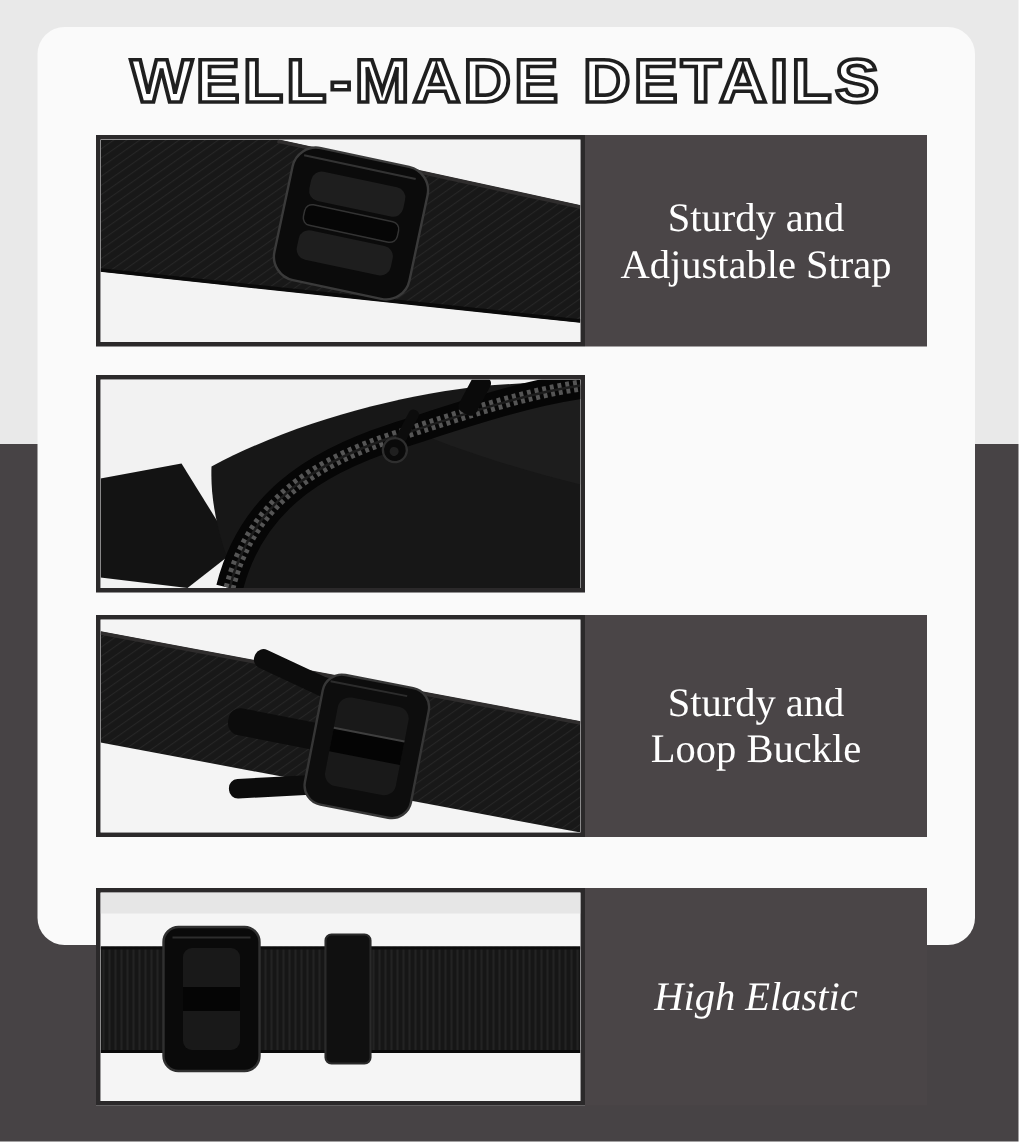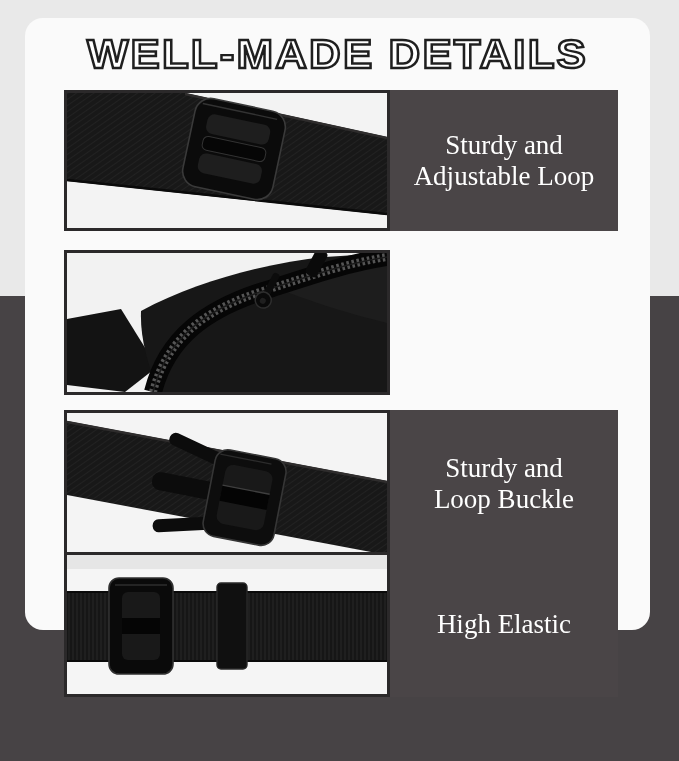--- a/index.html
+++ b/index.html
@@ -19,21 +19,21 @@
     font-size:41px;font-weight:bold;letter-spacing:2px;
     color:var(--title-fill);
     -webkit-text-stroke:2.4px var(--title-outline);
     transform:scaleX(1.07);
     white-space:nowrap;
   }
   .row{position:absolute;left:39px;width:554px;display:flex;}
   .row1{top:72px;height:141px;}
   .row2{top:232px;height:145px;}
   .row3{top:392px;height:148px;}
-  .row4{top:534px;height:145px;}
+  .row4{top:574px;height:145px;font-style:italic;}
   .photo{
     width:326px;height:100%;box-sizing:border-box;
     border:3px solid var(--photo-border);
     background:#f2f2f2;overflow:hidden;flex:none;
   }
   .photo svg{display:block;width:100%;height:100%;}
   .panel{
     flex:1;height:100%;background:var(--panel-bg);
     display:flex;flex-direction:column;align-items:center;justify-content:center;
     color:var(--panel-text);
@@ -67,21 +67,21 @@
             <rect x="-46" y="-45" width="92" height="90" rx="16" fill="#0b0b0b" stroke="#3a3a3a" stroke-width="1.6"></rect>
             <rect x="-32" y="-30" width="64" height="20" rx="7" fill="#1e1e1e"></rect>
             <rect x="-32" y="10" width="64" height="20" rx="7" fill="#1e1e1e"></rect>
             <rect x="-32" y="-7" width="64" height="14" rx="5" fill="#060606" stroke="#333" stroke-width="1"></rect>
             <line x1="-40" y1="-38" x2="36" y2="-38" stroke="#444" stroke-width="1.4" opacity="0.7"></line>
           </g>
         </svg>
       </div>
       <div class="panel">
         <span>Sturdy and</span>
-        <span>Adjustable Loop</span>
+        <span>Adjustable Strap</span>
       </div>
     </div>
 
     <div class="row row2">
       <div class="photo">
         <svg viewBox="0 0 320 139">
           <rect x="0" y="0" width="320" height="139" fill="#f2f2f2"></rect>
           <polygon points="0,66 54,56 90,114 58,139 0,132" fill="#131313"></polygon>
           <path d="M 74,58 C 130,28 200,10 258,4 L 320,0 L 320,139 L 92,139 C 80,110 73,84 74,58 Z" fill="#171717"></path>
           <path d="M 200,30 C 250,16 290,8 320,4 L 320,70 C 280,60 230,45 200,30 Z" fill="#222222" opacity="0.6"></path>

